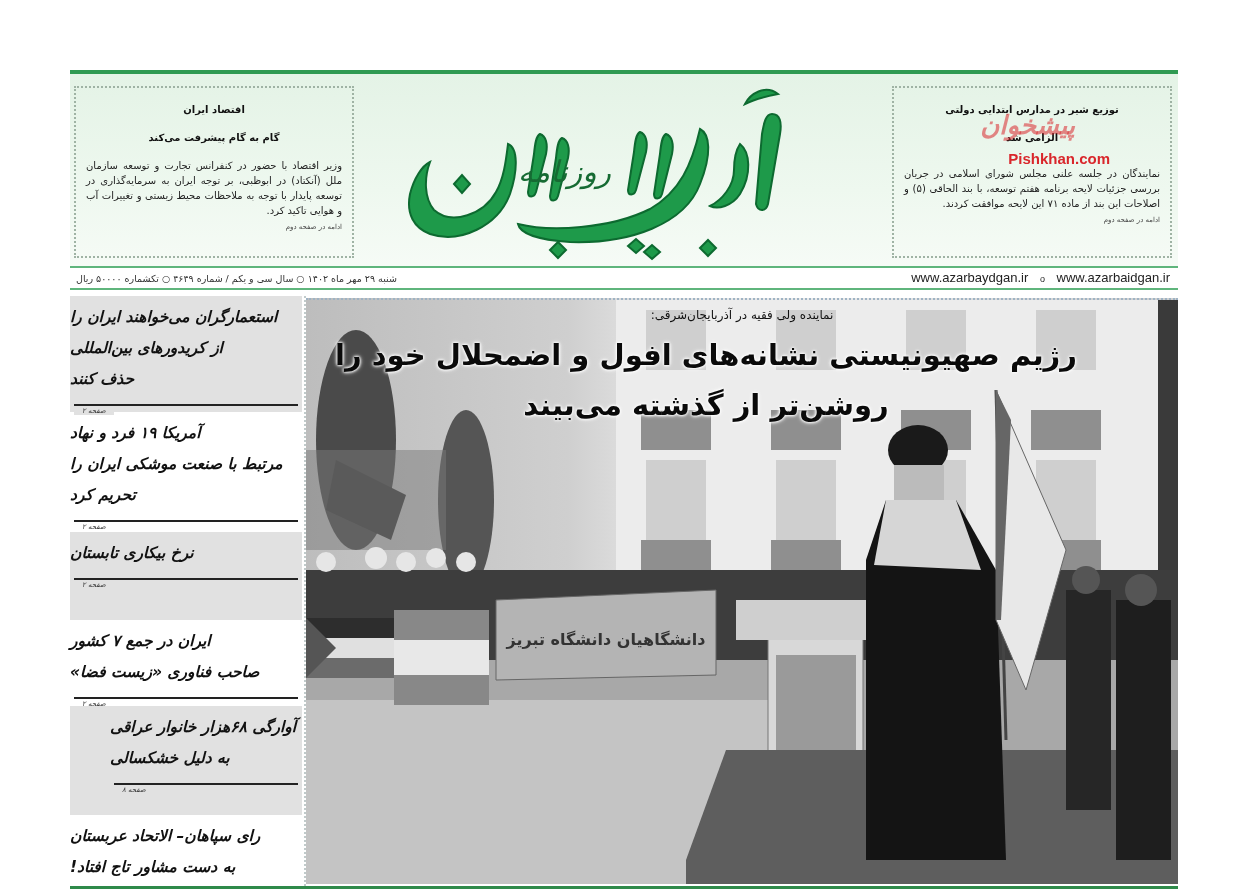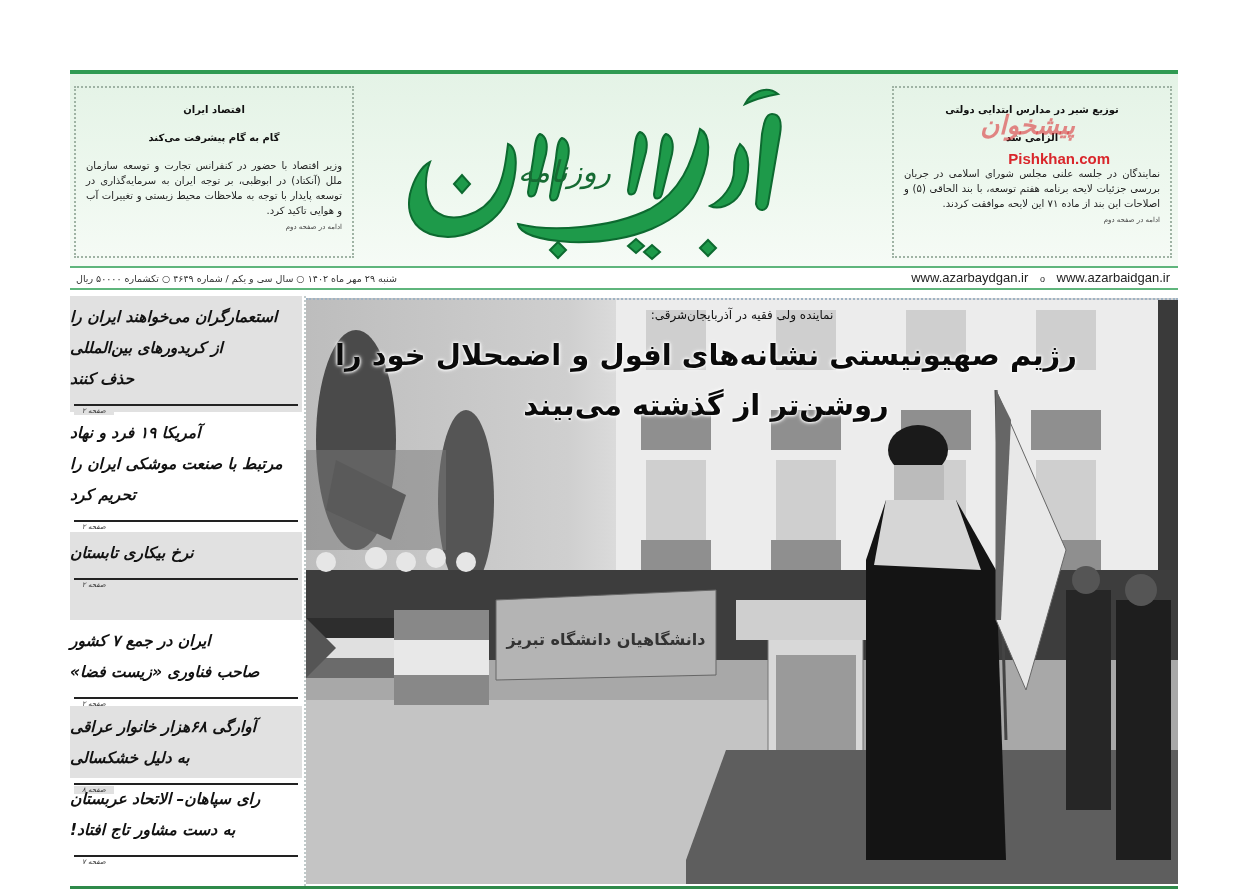--- a/index.html
+++ b/index.html
@@ -81,21 +81,21 @@
   .story .pageref span {
     position: relative; background: inherit; padding: 0 8px; font-size: 7px; color: #333;
     top: 3px;
   }
   .story.shaded .pageref span { background: #e1e1e1; }
   .story:not(.shaded) .pageref span { background: #ffffff; }
   .s1 { height: 116px; }
   .s2 { height: 120px; }
   .s3 { height: 88px; }
   .s4 { height: 86px; }
-  .s5 { height: 72px; }
+  .s5 { height: 109px; padding-left: 40px; }
   .s6 { height: 92px; }
 
   .col-divider {
     position: absolute; left: 234px; top: 226px; width: 2px; height: 590px;
     border-left: 2px dotted #9aa; opacity: 0.6;
   }
 
   
   .main {
     position: absolute; left: 236px; top: 228px; width: 872px; height: 586px;

